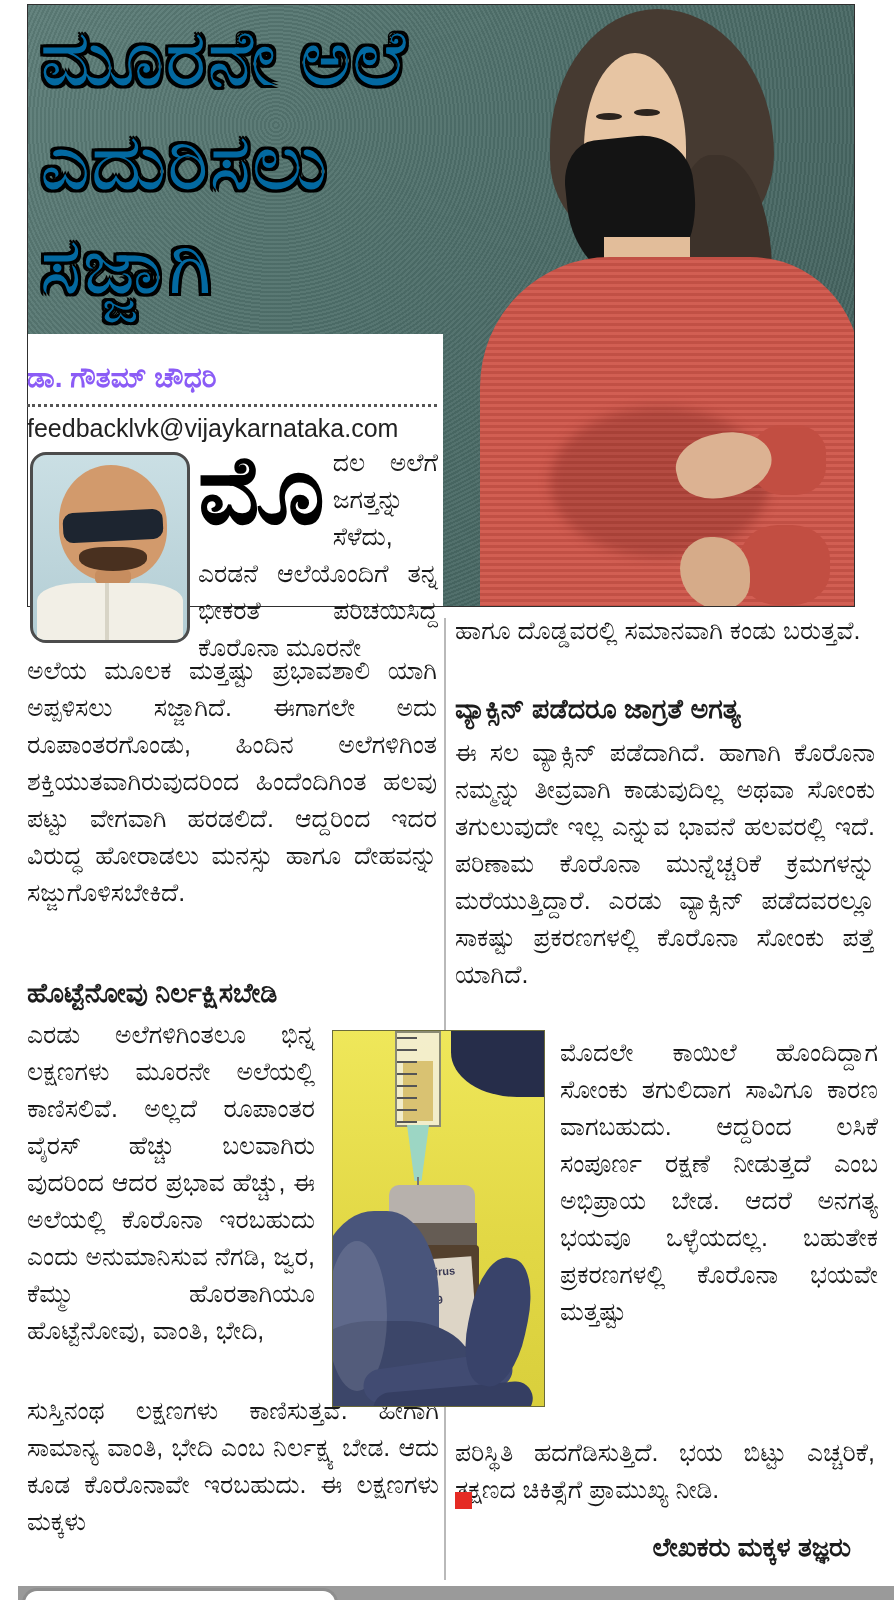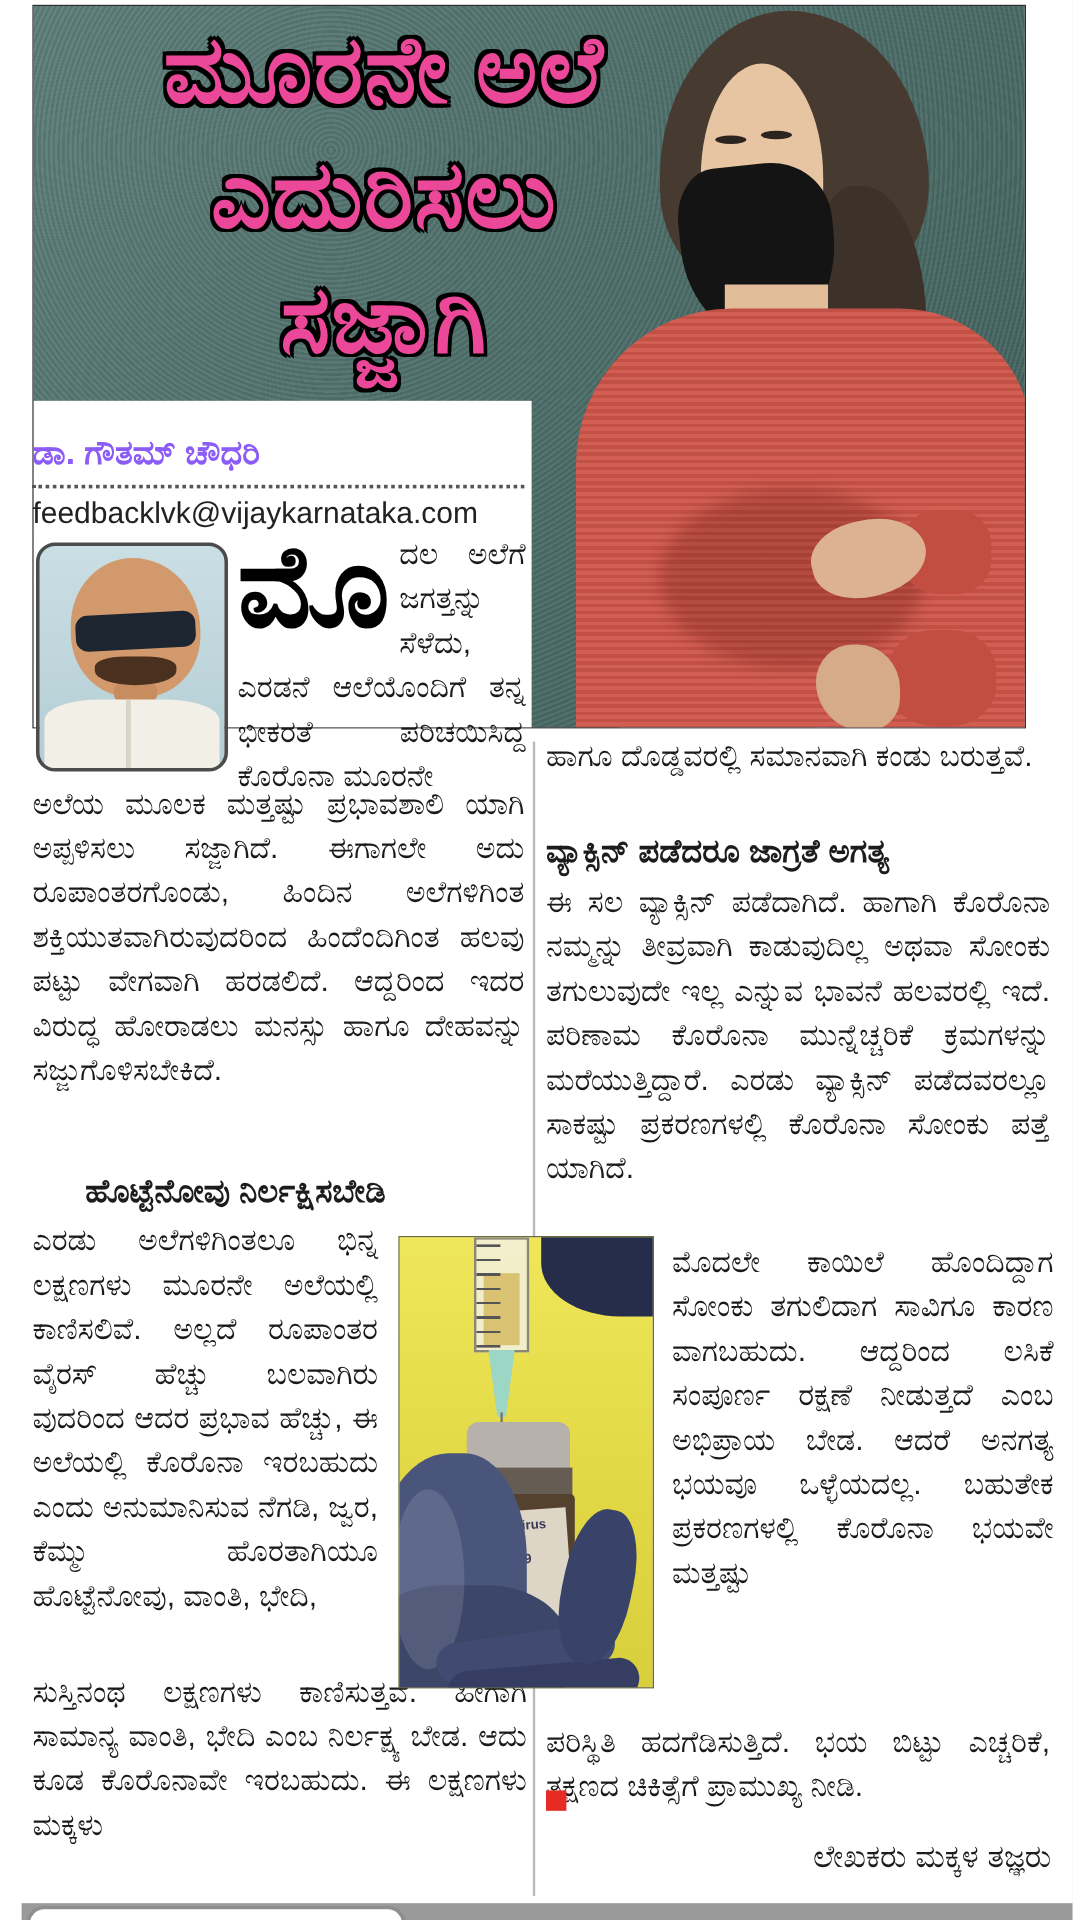--- a/index.html
+++ b/index.html
@@ -28,52 +28,52 @@
         border-radius:45% 55% 50% 50%;transform:rotate(-14deg);}
   .cuff1{position:absolute;left:724px;top:420px;width:74px;height:70px;background:#c24e42;border-radius:40%;}
   .hand2{position:absolute;left:652px;top:532px;width:70px;height:72px;background:#d6ab89;border-radius:46% 54% 40% 60%;}
   .cuff2{position:absolute;left:712px;top:520px;width:90px;height:80px;background:#c24e42;border-radius:42%;}
   .jeans{position:absolute;left:488px;top:556px;width:344px;height:47px;background:#8fb3d4;}
   .jeans-seam{position:absolute;left:652px;top:556px;width:10px;height:47px;background:#6f95b8;}
   
   .hero-notch{position:absolute;left:0;top:329px;width:415px;height:274px;background:#ffffff;}
   
   #headline{position:absolute;left:40px;top:6px;width:560px;
-        font-weight:bold;font-size:78px;line-height:104px;color:#ec4899;letter-spacing:1px;
-        text-shadow:3px 0 0 #000,-3px 0 0 #000,0 3px 0 #000,0 -3px 0 #000,3px 3px 0 #000,-3px -3px 0 #000,3px -3px 0 #000,-3px 3px 0 #000;text-align:center;}
+        font-weight:normal;font-size:78px;line-height:104px;color:#0369a1;letter-spacing:1px;
+        text-shadow:3px 0 0 #000,-3px 0 0 #000,0 3px 0 #000,0 -3px 0 #000,3px 3px 0 #000,-3px -3px 0 #000,3px -3px 0 #000,-3px 3px 0 #000;}
   
   #byline{position:absolute;left:27px;top:362px;width:410px;font-size:28px;font-weight:bold;color:#8b5cf6;}
   #dotted-rule{position:absolute;left:27px;top:404px;width:410px;border-top:3px dotted #555;}
   #email{position:absolute;left:27px;top:414px;width:410px;font-size:25px;color:#222;}
   
   #portrait{position:absolute;left:30px;top:452px;width:160px;height:191px;
         border:3px solid #4c4c4c;border-radius:16px;box-sizing:border-box;overflow:hidden;
         background:linear-gradient(180deg,#cadfe4,#b3cdd4);}
   .head{position:absolute;left:26px;top:10px;width:108px;height:116px;background:#d29a6c;border-radius:48% 52% 44% 46%;}
   .glasses{position:absolute;left:30px;top:56px;width:100px;height:30px;background:#1d2530;border-radius:10px;transform:rotate(-3deg);}
   .mustache{position:absolute;left:46px;top:92px;width:68px;height:24px;background:#49301f;border-radius:40% 40% 55% 55%;}
   .chin{position:absolute;left:62px;top:112px;width:36px;height:20px;background:#c78d5f;border-radius:40%;}
   .shirt{position:absolute;left:4px;top:128px;width:146px;height:58px;background:#f2efe6;border-radius:30% 30% 0 0;}
   .collar{position:absolute;left:72px;top:128px;width:4px;height:58px;background:#d8d4c6;}
   
   .body-txt{font-size:25px;line-height:37px;text-align:justify;color:#1a1a1a;}
   #intro{position:absolute;left:198px;top:444px;width:240px;}
   #dropcap{float:left;font-size:96px;line-height:84px;font-weight:bold;margin:4px 8px 0 0;color:#000;}
   #lpara1{position:absolute;left:27px;top:652px;width:410px;}
-  #lhead{position:absolute;left:27px;top:978px;width:410px;font-size:27px;font-weight:bold;margin-left:44px;}
+  #lhead{position:absolute;left:27px;top:978px;width:410px;font-size:27px;font-weight:bold;}
   #lpara2{position:absolute;left:27px;top:1016px;width:288px;}
   #lpara3{position:absolute;left:27px;top:1392px;width:412px;}
   #rpara1{position:absolute;left:455px;top:612px;width:418px;}
   #rhead{position:absolute;left:455px;top:694px;width:418px;font-size:27px;font-weight:bold;}
   #rpara2{position:absolute;left:455px;top:734px;width:420px;}
   #rpara3{position:absolute;left:560px;top:1034px;width:318px;}
   #rpara4{position:absolute;left:455px;top:1434px;width:420px;}
   #endmark{position:absolute;left:455px;top:1492px;width:17px;height:17px;}
-  #footer-credit{position:absolute;left:456px;top:1532px;width:420px;text-align:right;
-        font-size:26px;font-weight:normal;}
+  #footer-credit{position:absolute;left:431px;top:1532px;width:420px;text-align:right;
+        font-size:26px;font-weight:bold;}
   #col-rule{position:absolute;left:444px;top:618px;width:2px;height:962px;background:#b9b9b9;}
   
   #vaccine{position:absolute;left:332px;top:1030px;width:213px;height:377px;
         border:1px solid #6a6a3a;box-sizing:border-box;overflow:hidden;
         background:linear-gradient(180deg,#efe75a 0%,#e2d845 55%,#d9cf3c 100%);}
   .glove-tr{position:absolute;left:118px;top:-8px;width:110px;height:74px;background:#262d4a;border-radius:0 0 0 60%;}
   .syr-barrel{position:absolute;left:62px;top:0;width:46px;height:96px;background:rgba(243,238,215,.9);
         border:2px solid #8a8a74;box-sizing:border-box;}
   .syr-liquid{position:absolute;left:70px;top:30px;width:30px;height:60px;background:#d9c272;}
   .syr-ticks{position:absolute;left:64px;top:6px;width:20px;height:86px;

